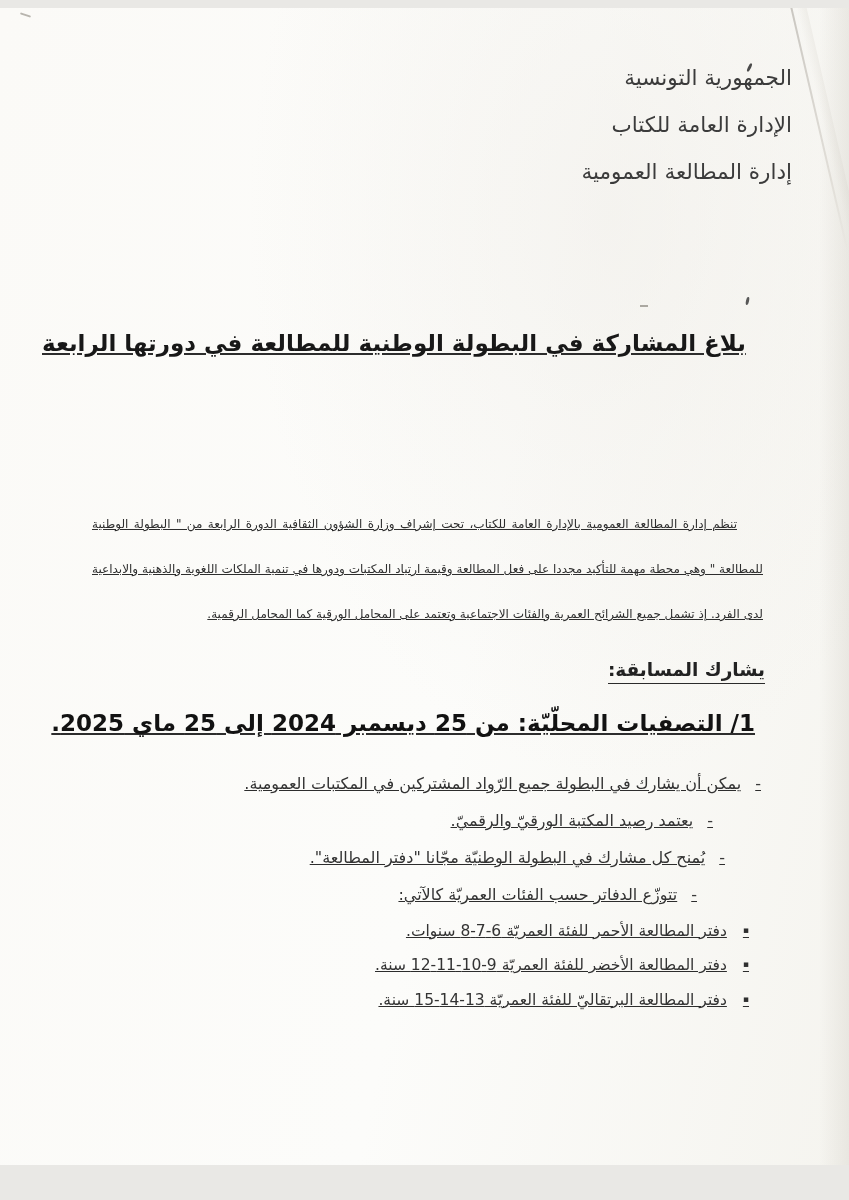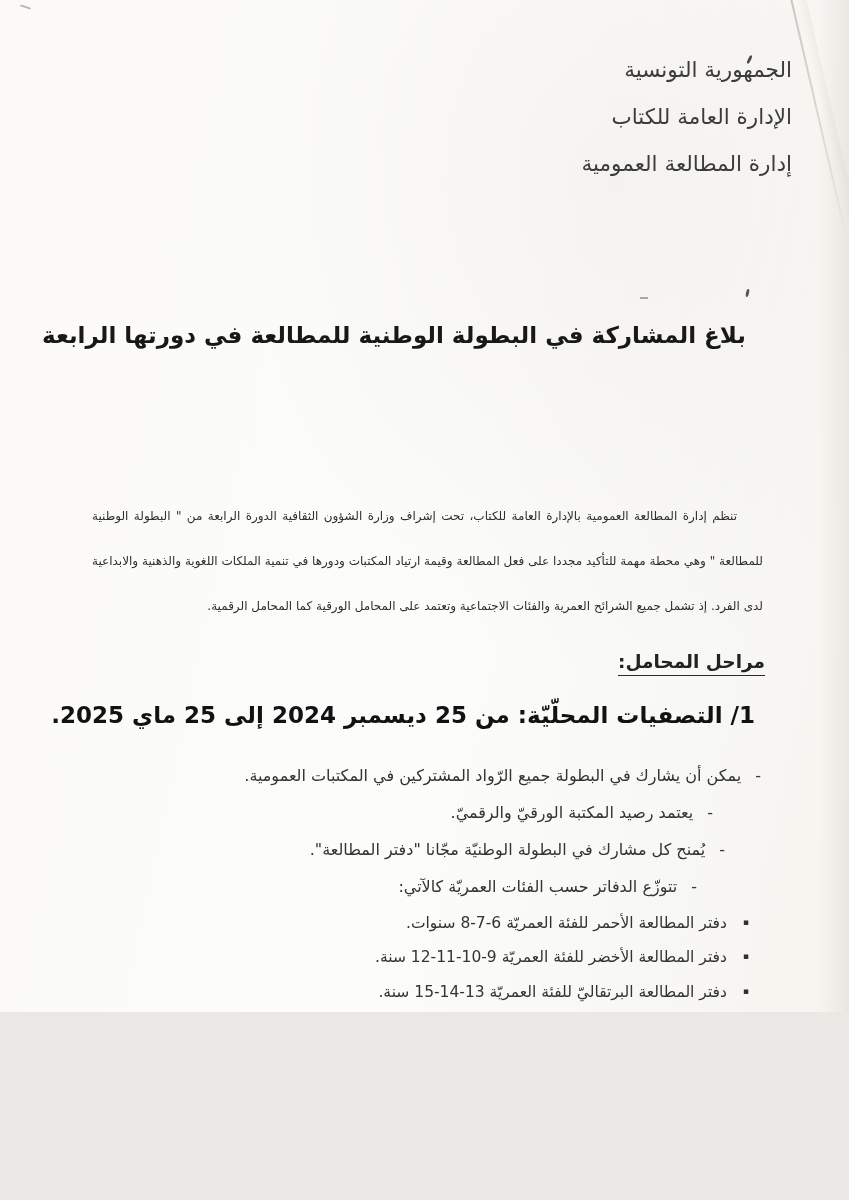--- a/index.html
+++ b/index.html
@@ -4,28 +4,29 @@
 <style>
   html, body {
     margin: 0;
     padding: 0;
     background: #e9e8e5;
     font-family: "DejaVu Sans", sans-serif;
   }
   .page {
     position: relative;
     width: 849px;
-    height: 1012px;
-    margin: 0 auto;
+    height: 1157px;
+    margin: 8px auto;
     overflow: hidden;
     direction: rtl;
     color: #2d2d2d;
     background:
       radial-gradient(ellipse at 72% 18%, rgba(236,233,227,0.45), rgba(255,255,255,0) 42%),
       linear-gradient(102deg, #fbfaf7 0%, #fcfcfa 55%, #f5f4ef 100%);
+    text-decoration: underline;
   }
 
   
   .crease {
     position: absolute;
     left: 789px; top: -6px;
     width: 2px; height: 256px;
     background: linear-gradient(#c9c6c0, #e3e0da 70%, rgba(240,238,233,0));
     transform: rotate(-13deg);
     transform-origin: top left;
@@ -173,21 +174,21 @@
       <div class="header-line idx-3"><span class="txt">إدارة المطالعة العمومية</span></div>
     </div>
 
   <div class="flow">
 
     <div class="doc-title">بلاغ المشاركة في البطولة الوطنية للمطالعة في دورتها الرابعة</div>
 
     <p class="intro">تنظم إدارة المطالعة العمومية بالإدارة العامة للكتاب، تحت إشراف وزارة الشؤون الثقافية الدورة الرابعة من " البطولة الوطنية للمطالعة " وهي محطة مهمة للتأكيد مجددا على فعل المطالعة وقيمة ارتياد المكتبات ودورها في تنمية الملكات اللغوية والذهنية والابداعية لدى الفرد. إذ تشمل جميع الشرائح العمرية والفئات الاجتماعية وتعتمد على المحامل الورقية كما المحامل الرقمية.</p>
 
     <div class="stages-heading">
-      <span class="u">مراحل المحامل:</span>
+      <span class="u">يشارك المسابقة:</span>
     </div>
 
     <div class="stage-one">1/ التصفيات المحلّيّة: من 25 ديسمبر 2024 إلى 25 ماي 2025.</div>
 
     <ul class="bullets">
         <li class="bullet idx-0"><span class="marker">-</span><span class="txt">يمكن أن يشارك في البطولة جميع الرّواد المشتركين في المكتبات العمومية.</span></li>
         <li class="bullet idx-1"><span class="marker">-</span><span class="txt">يعتمد رصيد المكتبة الورقيّ والرقميّ.</span></li>
         <li class="bullet idx-2"><span class="marker">-</span><span class="txt">يُمنح كل مشارك في البطولة الوطنيّة مجّانا "دفتر المطالعة".</span></li>
         <li class="bullet idx-3"><span class="marker">-</span><span class="txt">تتوزّع الدفاتر حسب الفئات العمريّة كالآتي:</span></li>
       </ul>

